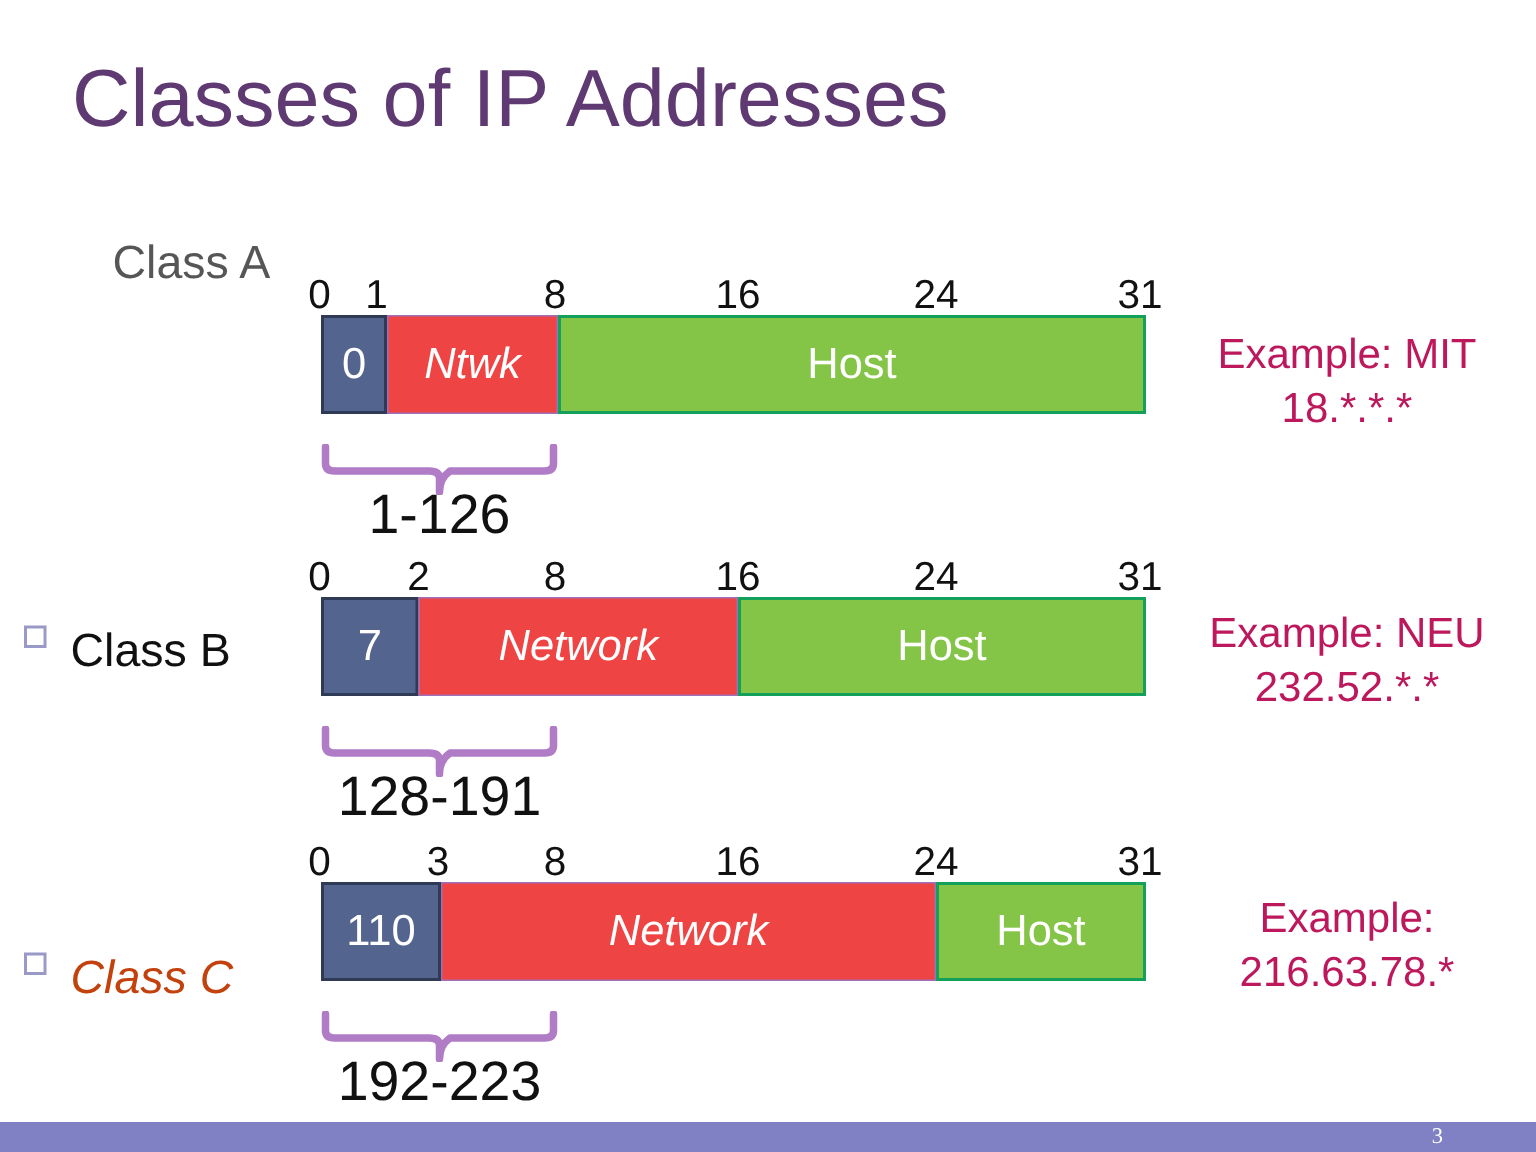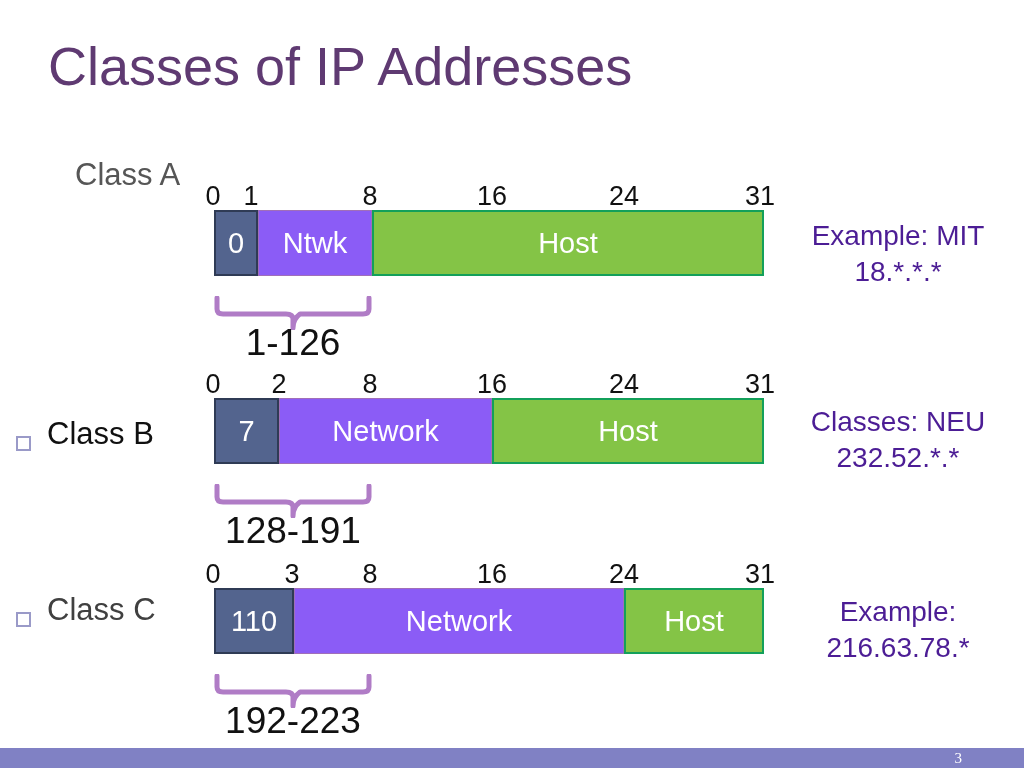--- a/index.html
+++ b/index.html
@@ -34,35 +34,35 @@
     font-weight: 400;
   }
 
   
   .class-label {
     position: absolute;
     font-size: 31px;
     line-height: 34px;
     white-space: nowrap;
     display: flex;
-    align-items: flex-end;
+    align-items: flex-start;
   }
   .class-label .bullet {
     width: 15px;
     height: 15px;
     border: 2px solid #9a9ac8;
     background: transparent;
     margin-right: 16px;
     flex: 0 0 auto;
     box-sizing: border-box;
   }
   .class-label.no-bullet .bullet { visibility: hidden; }
   .lbl-a { left: 44px; top: 158px; color: #565656; }
   .lbl-b { left: 16px; top: 417px; color: #101010; }
-  .lbl-c { left: 16px; top: 593px; color: #404040; }
+  .lbl-c { left: 16px; top: 635px; color: #c2410c; font-style: italic; }
 
   
   .row { position: absolute; }
   .row-a { left: 0; top: 182px; }
   .row-b { left: 0; top: 370px; }
   .row-c { left: 0; top: 560px; }
 
   .ticks {
     position: relative;
     height: 28px;
@@ -94,22 +94,23 @@
     color: #ffffff;
     font-size: 29px;
     line-height: 30px;
     white-space: nowrap;
   }
   .seg-prefix {
     background: #53648e;
     border: 2px solid #2f3b55;
   }
   .seg-net {
-    background: #8b5cf6;
+    background: #ef4444;
     border: 1px solid #a06fb8;
+    font-style: italic;
   }
   .seg-host {
     background: #84c446;
     border: 2px solid #13a05a;
   }
 
   
   .brace-wrap {
     position: absolute;
     height: 60px;
@@ -135,21 +136,21 @@
   .brace-a { left: 214px; top: 296px; width: 158px; }
   .brace-b { left: 214px; top: 484px; width: 158px; }
   .brace-c { left: 214px; top: 674px; width: 158px; }
 
   
   .example {
     position: absolute;
     text-align: center;
     font-size: 28px;
     line-height: 36px;
-    color: #4c1d95;
+    color: #be185d;
     white-space: nowrap;
   }
   .ex-a { left: 778px; top: 218px; width: 240px; }
   .ex-b { left: 778px; top: 404px; width: 240px; }
   .ex-c { left: 778px; top: 594px; width: 240px; }
   .example .ex-line { display: block; }
 
   
   .footer-bar {
     position: absolute;
@@ -231,21 +232,21 @@
   </div>
 
   <div class="brace-wrap brace-b">
     <svg class="brace" viewBox="0 0 158 34" preserveAspectRatio="none">
       <path d="M3 2 L3 13 Q3 18 9 18 L72 18 Q79 18 79 23 L79 32 Q79 23 86 18 L149 18 Q155 18 155 13 L155 2" fill="none" stroke="#B07CC6" stroke-width="5" stroke-linecap="round" stroke-linejoin="round"></path>
     </svg>
     <div class="brace-text">128-191</div>
   </div>
 
   <div class="example ex-b">
-    <span class="ex-line">Classes: NEU</span>
+    <span class="ex-line">Example: NEU</span>
     <span class="ex-line">232.52.*.*</span>
   </div>
 
   <div class="class-label lbl-c">
     <span class="bullet"></span>
     <span>Class C</span>
   </div>
 
   <div class="row row-c">
     <div class="ticks">

